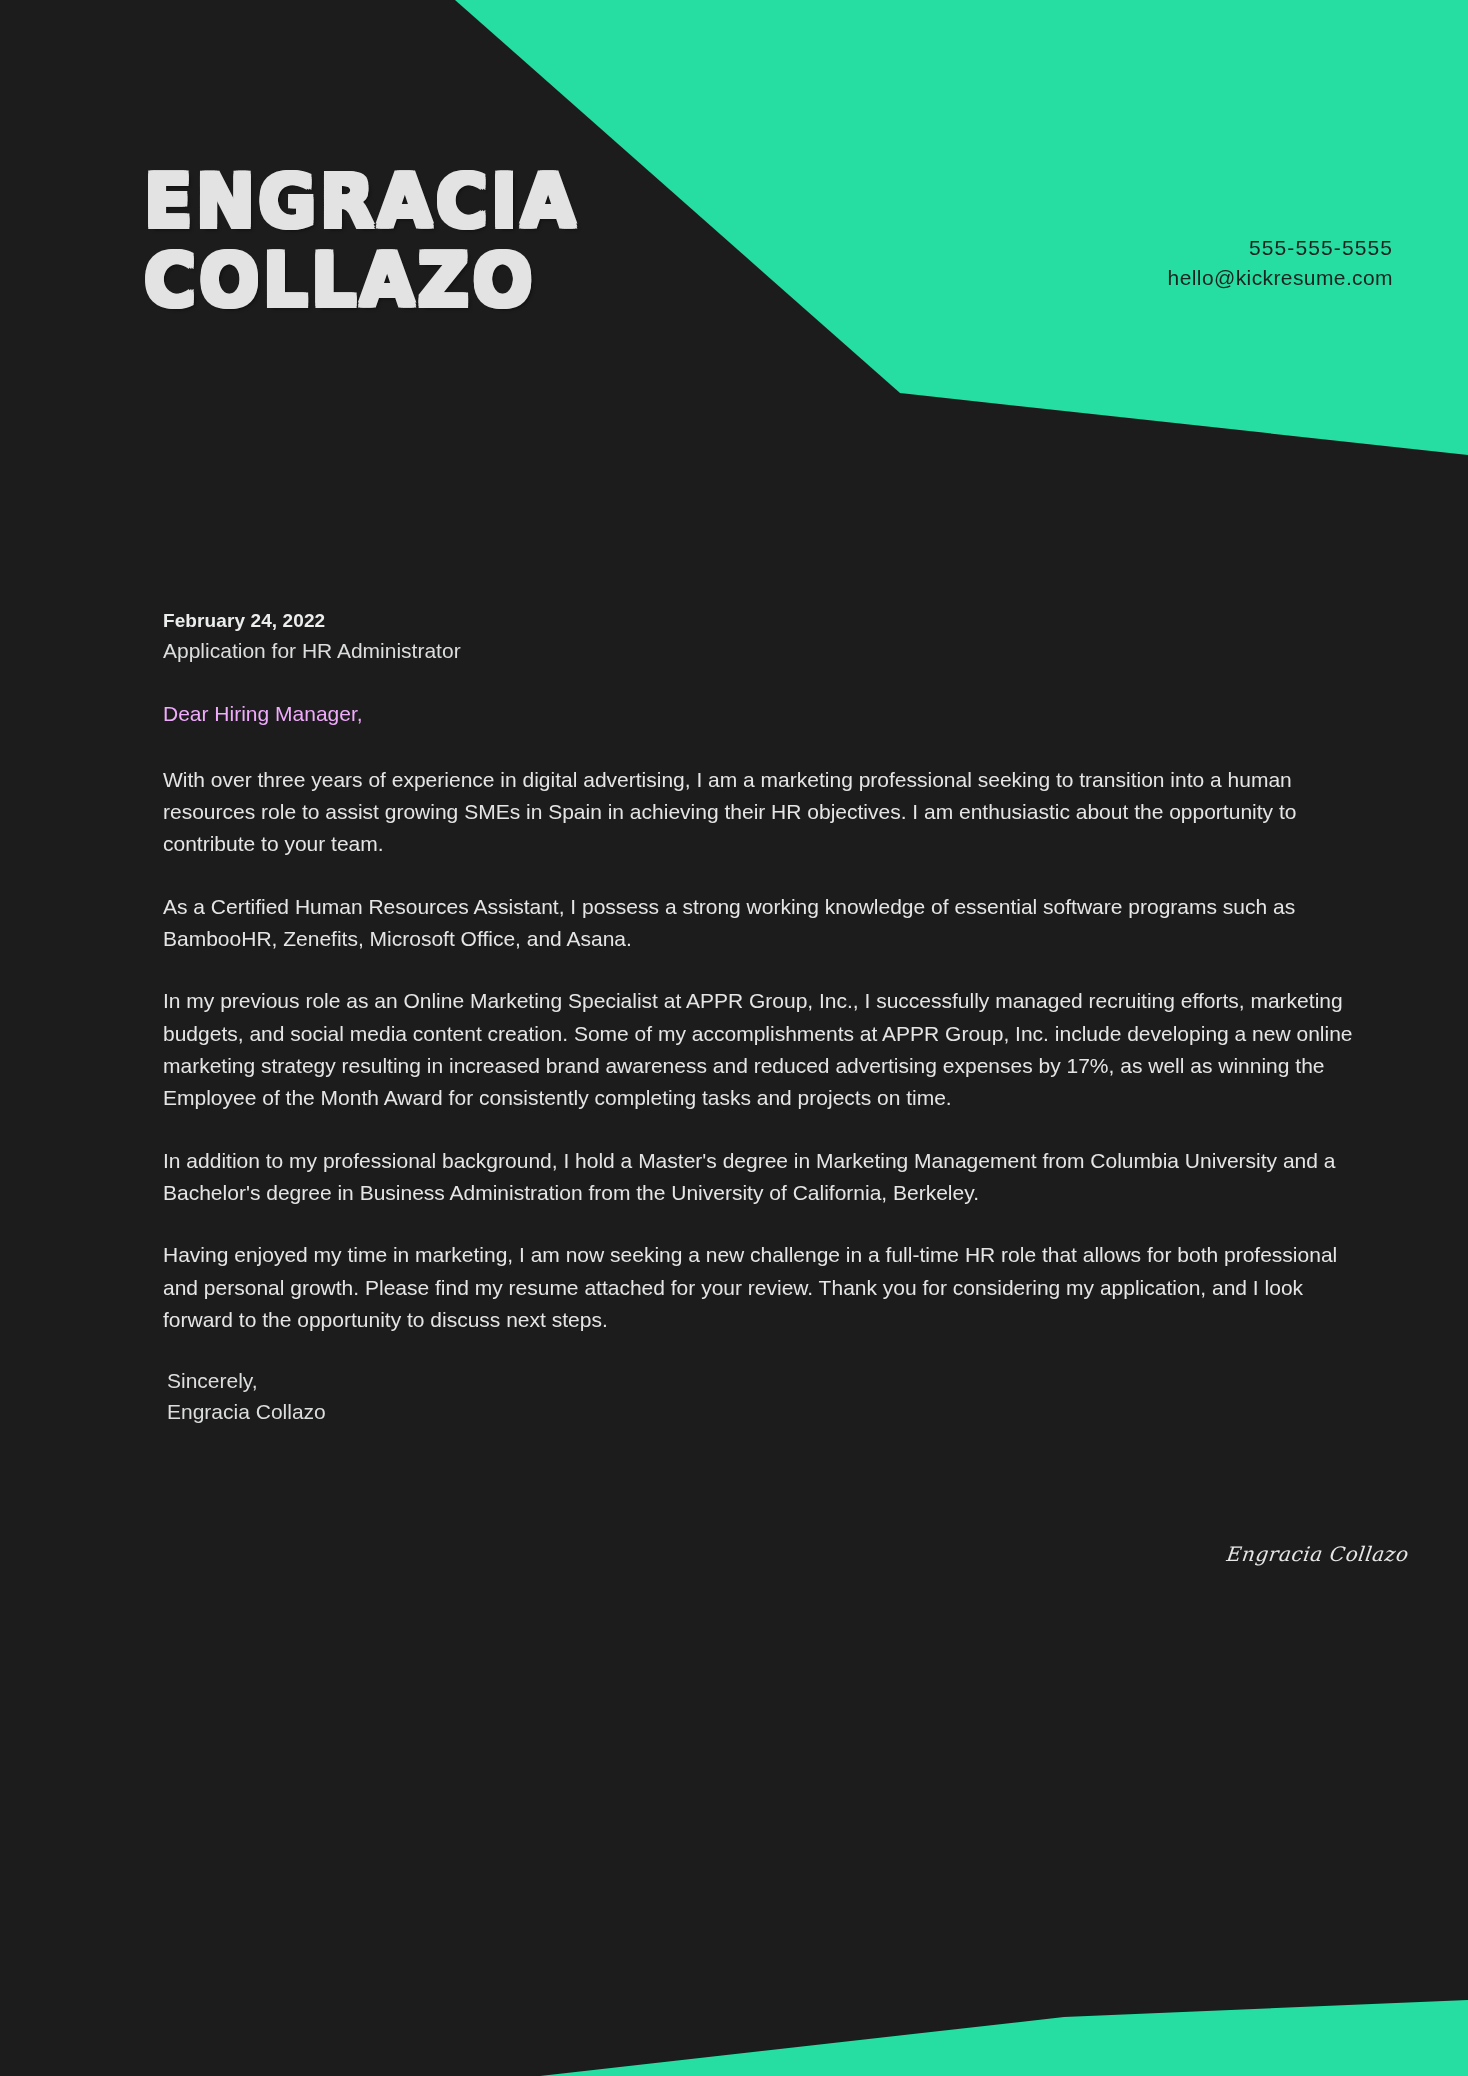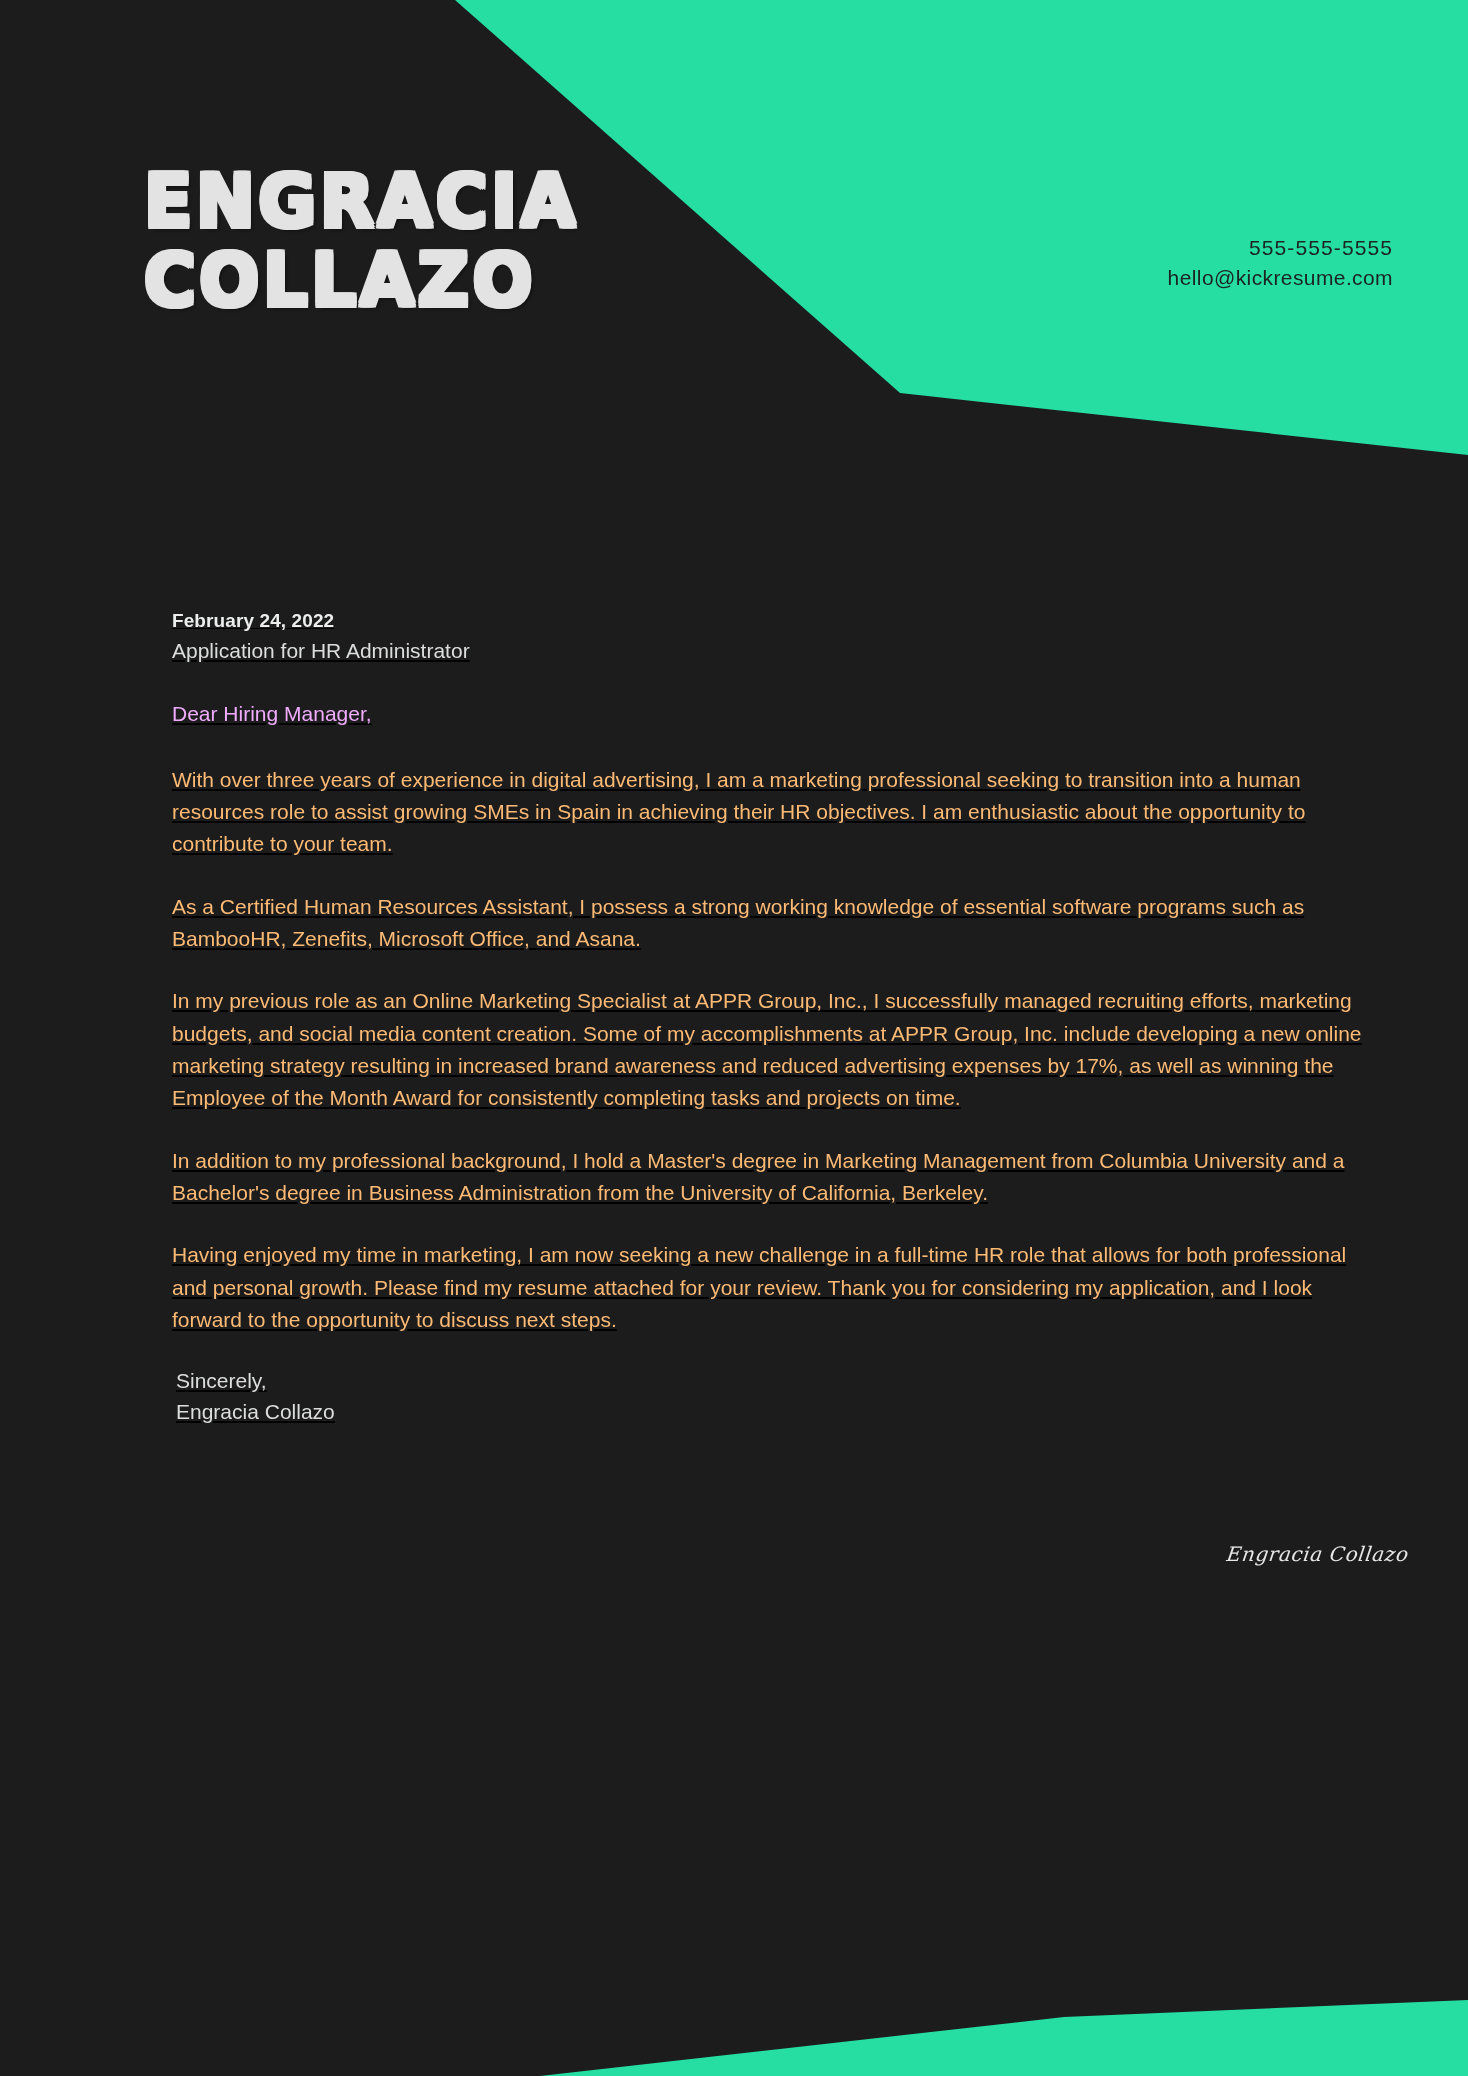--- a/index.html
+++ b/index.html
@@ -83,25 +83,24 @@
     letter-spacing: 0.4px;
     white-space: nowrap;
   }
   .contact-line.phone {
     letter-spacing: 1.1px;
   }
 
   
   .letter {
     position: absolute;
-    left: 172px;
+    left: 163px;
     top: 607px;
     width: 1195px;
     z-index: 2;
-    text-decoration: underline;
   }
 
   .meta-date {
     font-size: 19px;
     font-weight: 700;
     color: #eceded;
     line-height: 1.5;
     margin: 0;
     letter-spacing: 0.1px;
   }
@@ -115,21 +114,21 @@
 
   .salutation {
     font-size: 21px;
     color: #f0abfc;
     line-height: 1.45;
     margin: 0 0 34px 0;
   }
 
   .para {
     font-size: 21px;
-    color: #fdba74;
+    color: #e5e5e5;
     line-height: 1.54;
     margin: 0 0 30px 0;
     text-align: left;
   }
 
   .closing {
     font-size: 21px;
     color: #dcdedd;
     line-height: 1.47;
     margin: 14px 0 0 4px;

